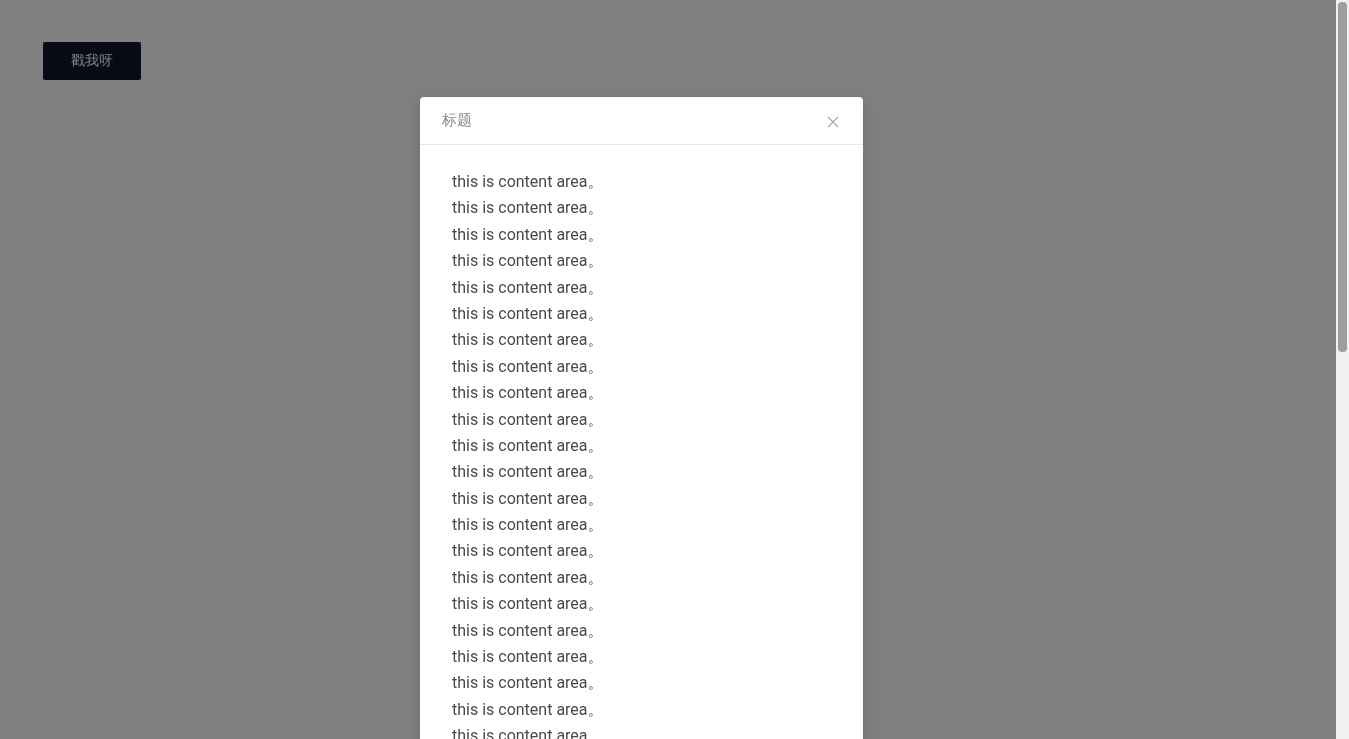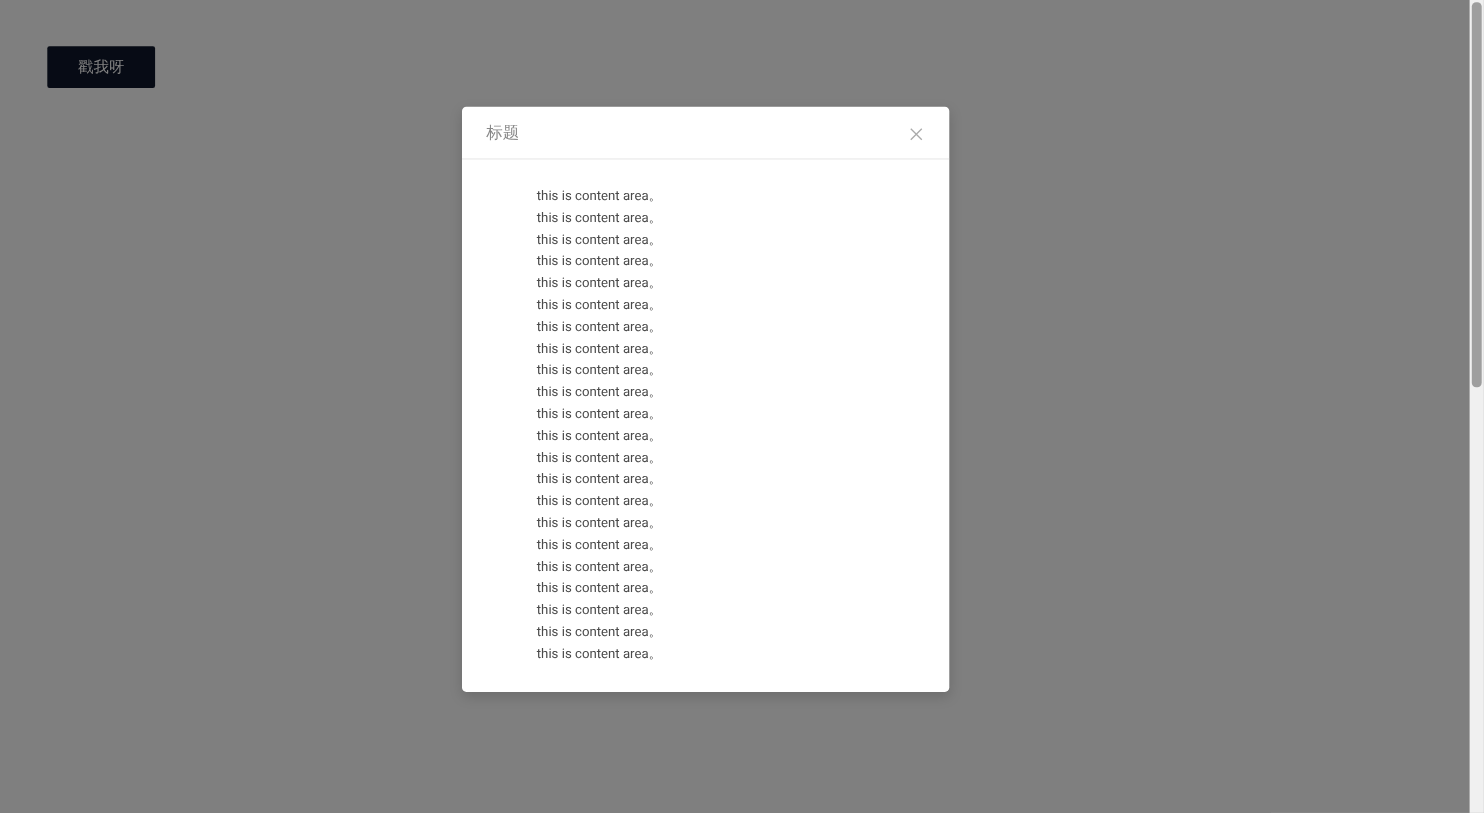--- a/index.html
+++ b/index.html
@@ -72,24 +72,23 @@
       color: #aaaaaa;
     }
     .modal-close svg {
       width: 12px;
       height: 12px;
     }
     .modal-body {
       padding: 24px 32px;
     }
     .content-line {
-      font-size: 12px;
+      font-size: 16px;
       color: #4a4a4a;
       line-height: 1.65;
-      margin-left: 36px;
     }
     .scrollbar-track {
       position: absolute;
       right: 0;
       top: 0;
       width: 13px;
       height: 100%;
       background: #f0f0f0;
     }
     .scrollbar-thumb {

